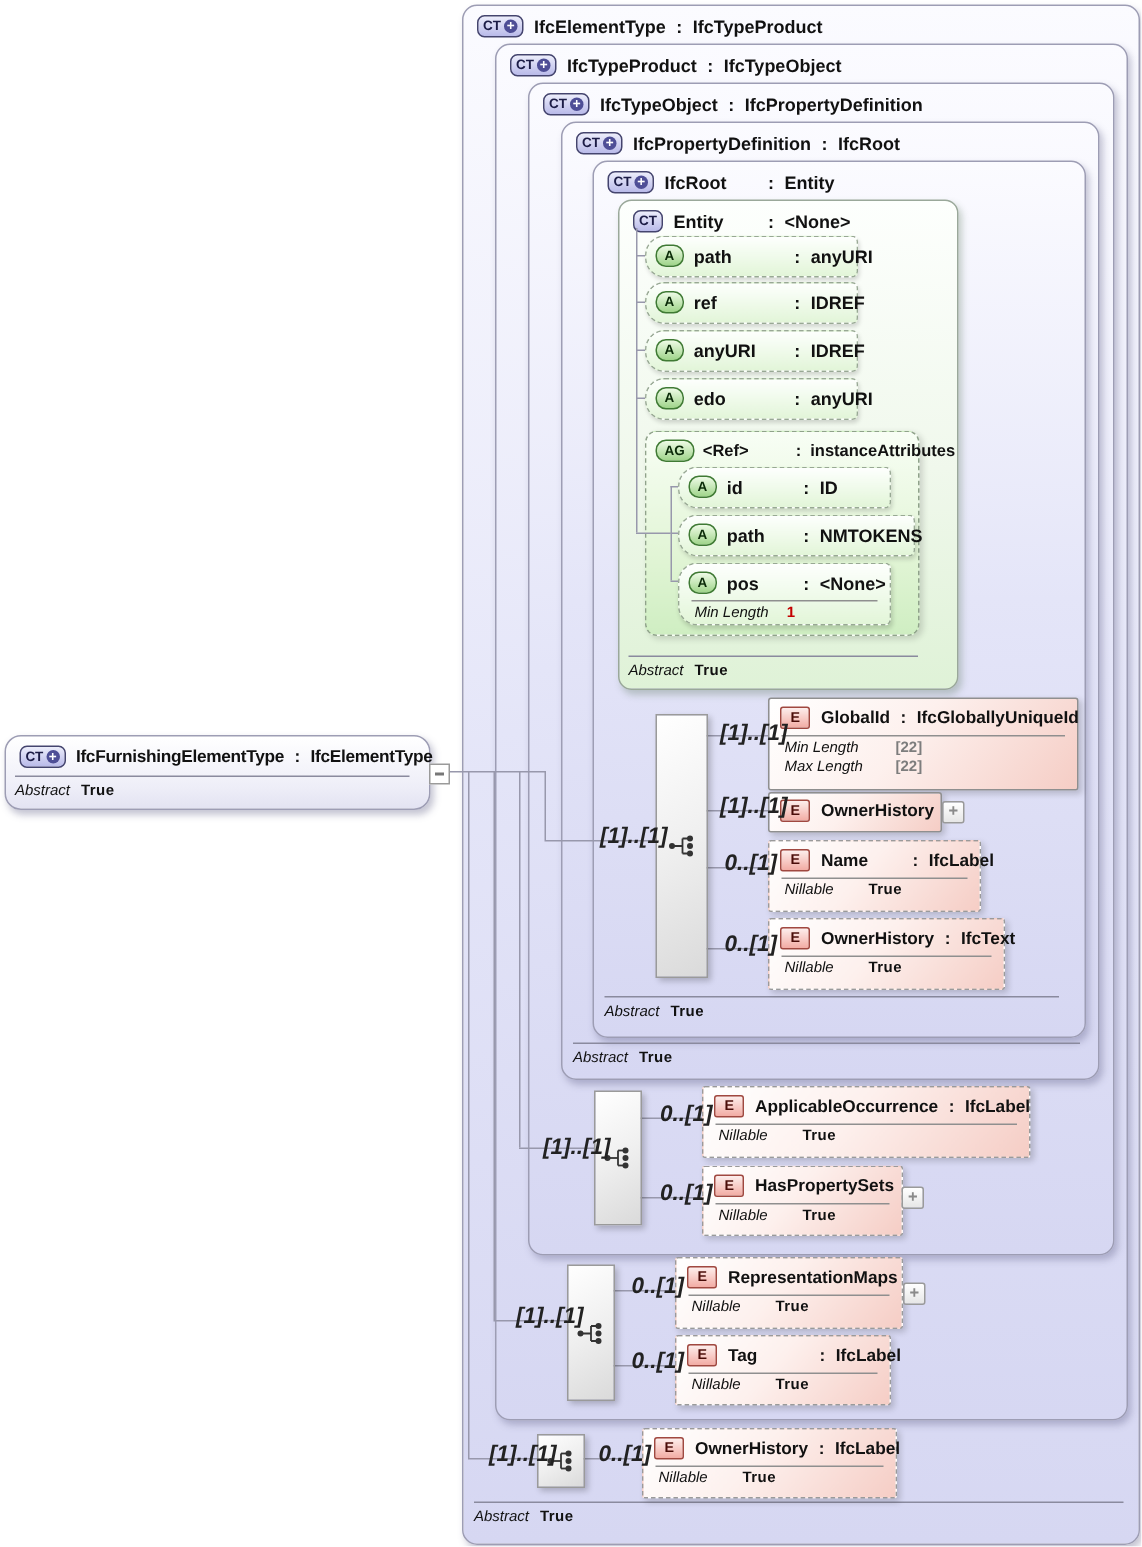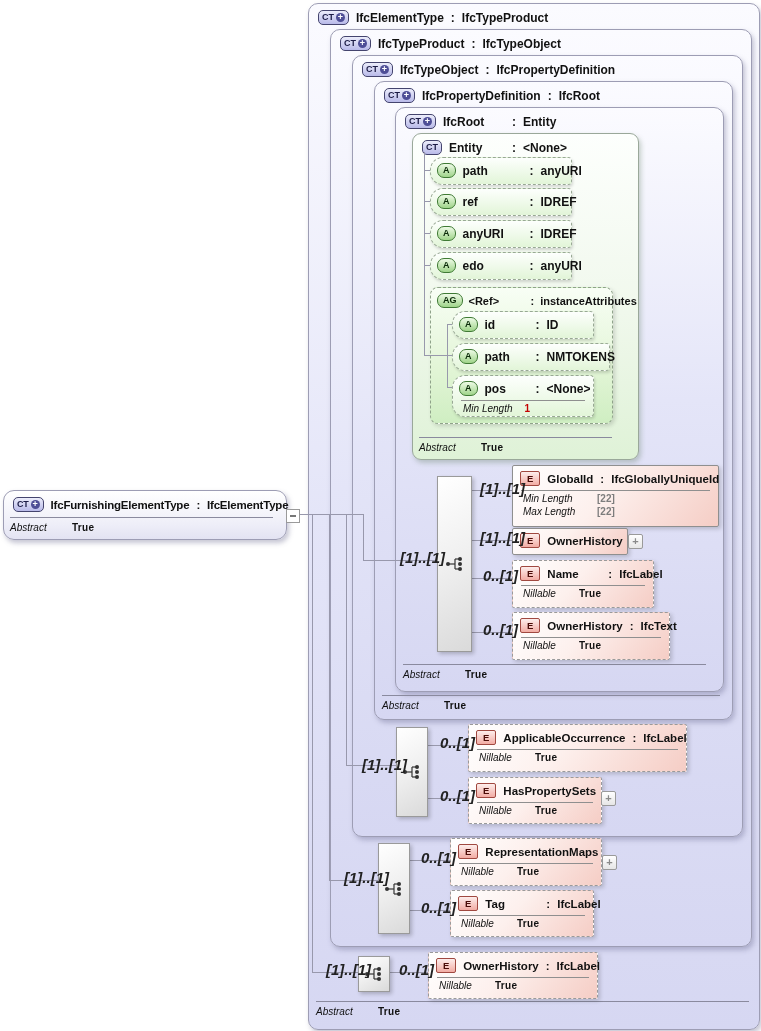--- a/index.html
+++ b/index.html
@@ -69,21 +69,21 @@
   
   .gbox{position:absolute;z-index:6;border:1px solid #9a9a9a;
         background:linear-gradient(150deg,#ffffff 0%,#efefef 50%,#dadada 100%);
         box-shadow:2px 2px 4px rgba(0,0,0,.22);display:flex;align-items:center;justify-content:center;}
 
   
   .ln{position:absolute;background:#9898ac;z-index:4;}
   .card{position:absolute;font-style:italic;font-weight:bold;font-size:15px;color:#222;z-index:7;
         white-space:nowrap;}
   .absrow{position:absolute;z-index:5;border-top:1px solid #8a8a9e;display:flex;align-items:flex-end;
-        gap:18px;padding-top:4px;font-size:10px;color:#111;}
+        padding-top:4px;font-size:10px;color:#111;}
   .plus{position:absolute;z-index:7;width:13px;height:13px;border:1px solid #9a9a9a;border-radius:2px;
         background:linear-gradient(#ffffff,#e6e6e6);color:#8a8a8a;font-size:11px;font-weight:bold;
         display:flex;align-items:center;justify-content:center;line-height:11px;}
   .minusbox{position:absolute;z-index:7;width:12px;height:12px;border:1px solid #9a9a9a;
         background:#fff;display:flex;align-items:center;justify-content:center;}
   .minusbox .bar{width:6px;height:2px;background:#777;}
   .seqicon{display:block;}
 </style>
 </head>
 <body>

